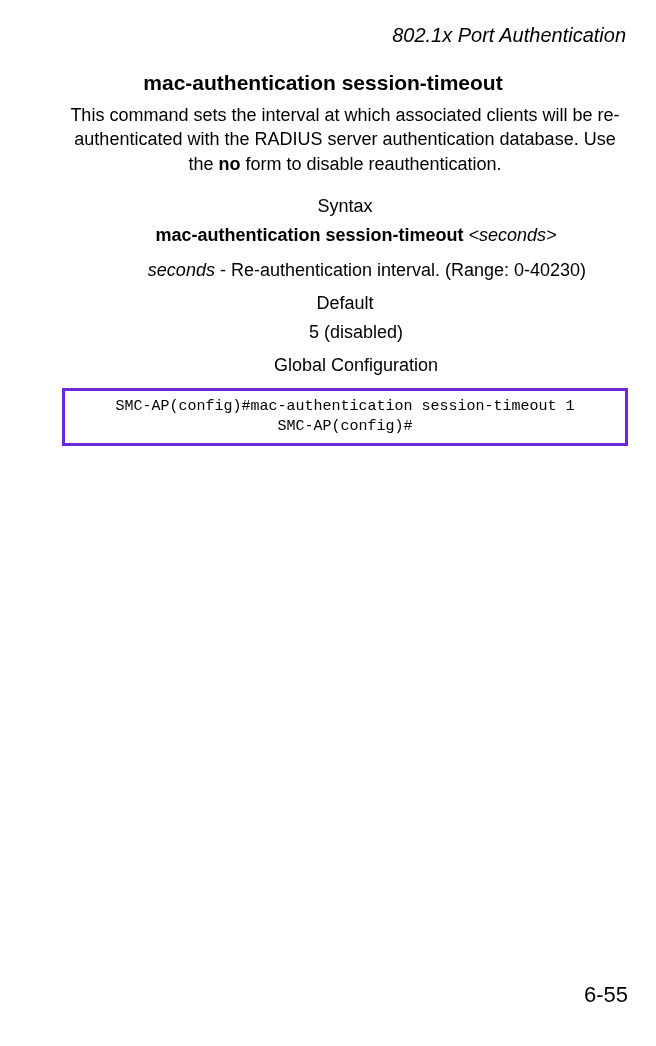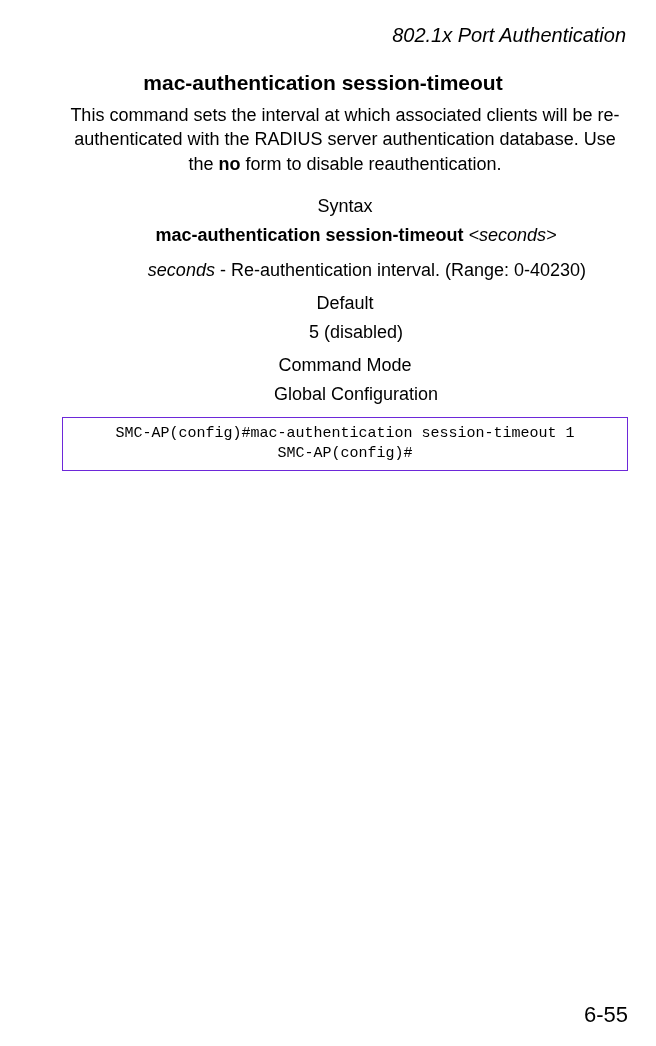--- a/index.html
+++ b/index.html
@@ -63,31 +63,31 @@
     }
     .param-line .pname {
       font-style: italic;
     }
     .indent-val {
       font-size: 18px;
       padding-left: 22px;
       margin-bottom: 12px;
     }
     .example-box {
-      border: 1px solid #6d28d9;
+      border: 3px solid #6d28d9;
       padding: 6px 1px;
       font-family: "Courier New", Courier, monospace;
       font-size: 15px;
       line-height: 1.35;
       white-space: pre;
       margin-top: 4px;
     }
     .page-number {
       position: absolute;
-      bottom: 18px;
+      bottom: 38px;
       right: 28px;
       font-size: 22px;
     }
   </style>
 </head>
 <body>
 
 <div class="running-header">802.1x Port Authentication</div>
 
 <div class="section-title">mac-authentication session-timeout</div>
@@ -105,21 +105,20 @@
     <span class="arg">&lt;seconds&gt;</span>
   </div>
 
   <div class="param-line">
     <span class="pname">seconds</span><span> - Re-authentication interval. (Range: 0-40230)</span>
   </div>
 
   <div class="subhead">Default</div>
   <div class="indent-val">5 (disabled)</div>
 
-  <div class="subhead">Command Mode</div>
   <div class="indent-val">Global Configuration</div>
 
   <div class="example-box">SMC-AP(config)#mac-authentication session-timeout 1
 SMC-AP(config)#</div>
 
 </div>
 
 <div class="page-number">6-55</div>
 
 </body></html>

